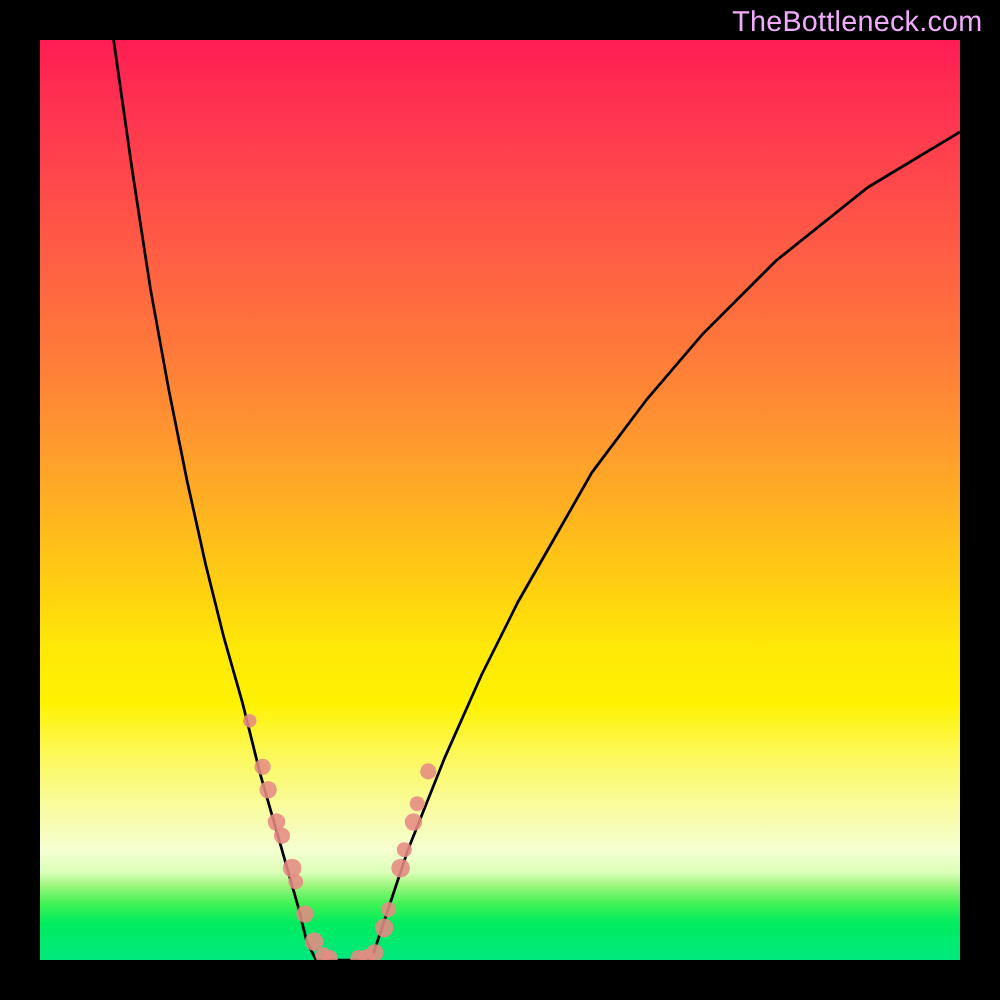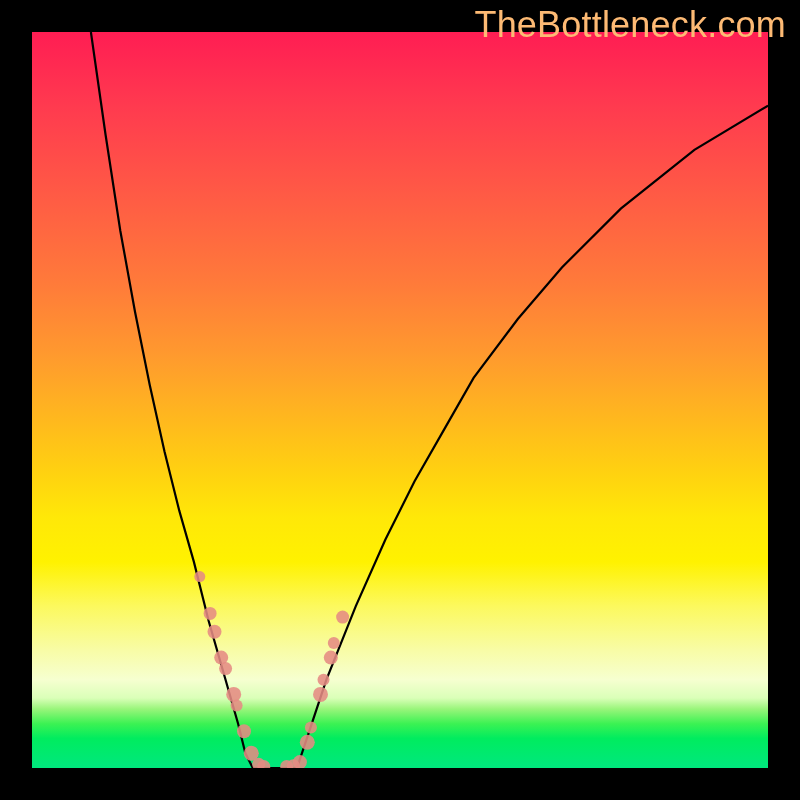--- a/index.html
+++ b/index.html
@@ -42,22 +42,22 @@
       #98f57a 92%,
       #3bf253 94%,
       #00ec5f 96%,
       #00e77e 100%
     );
   }
   .watermark {
     position: absolute;
     top: 4px;
     right: 14px;
-    color: #fdba74;
-    font-size: 36px;
+    color: #f0abfc;
+    font-size: 23px;
     letter-spacing: 0.2px;
     font-weight: 400;
   }
   svg.curve {
     position: absolute;
     left: 0;
     top: 0;
     width: 736px;
     height: 736px;
   }

